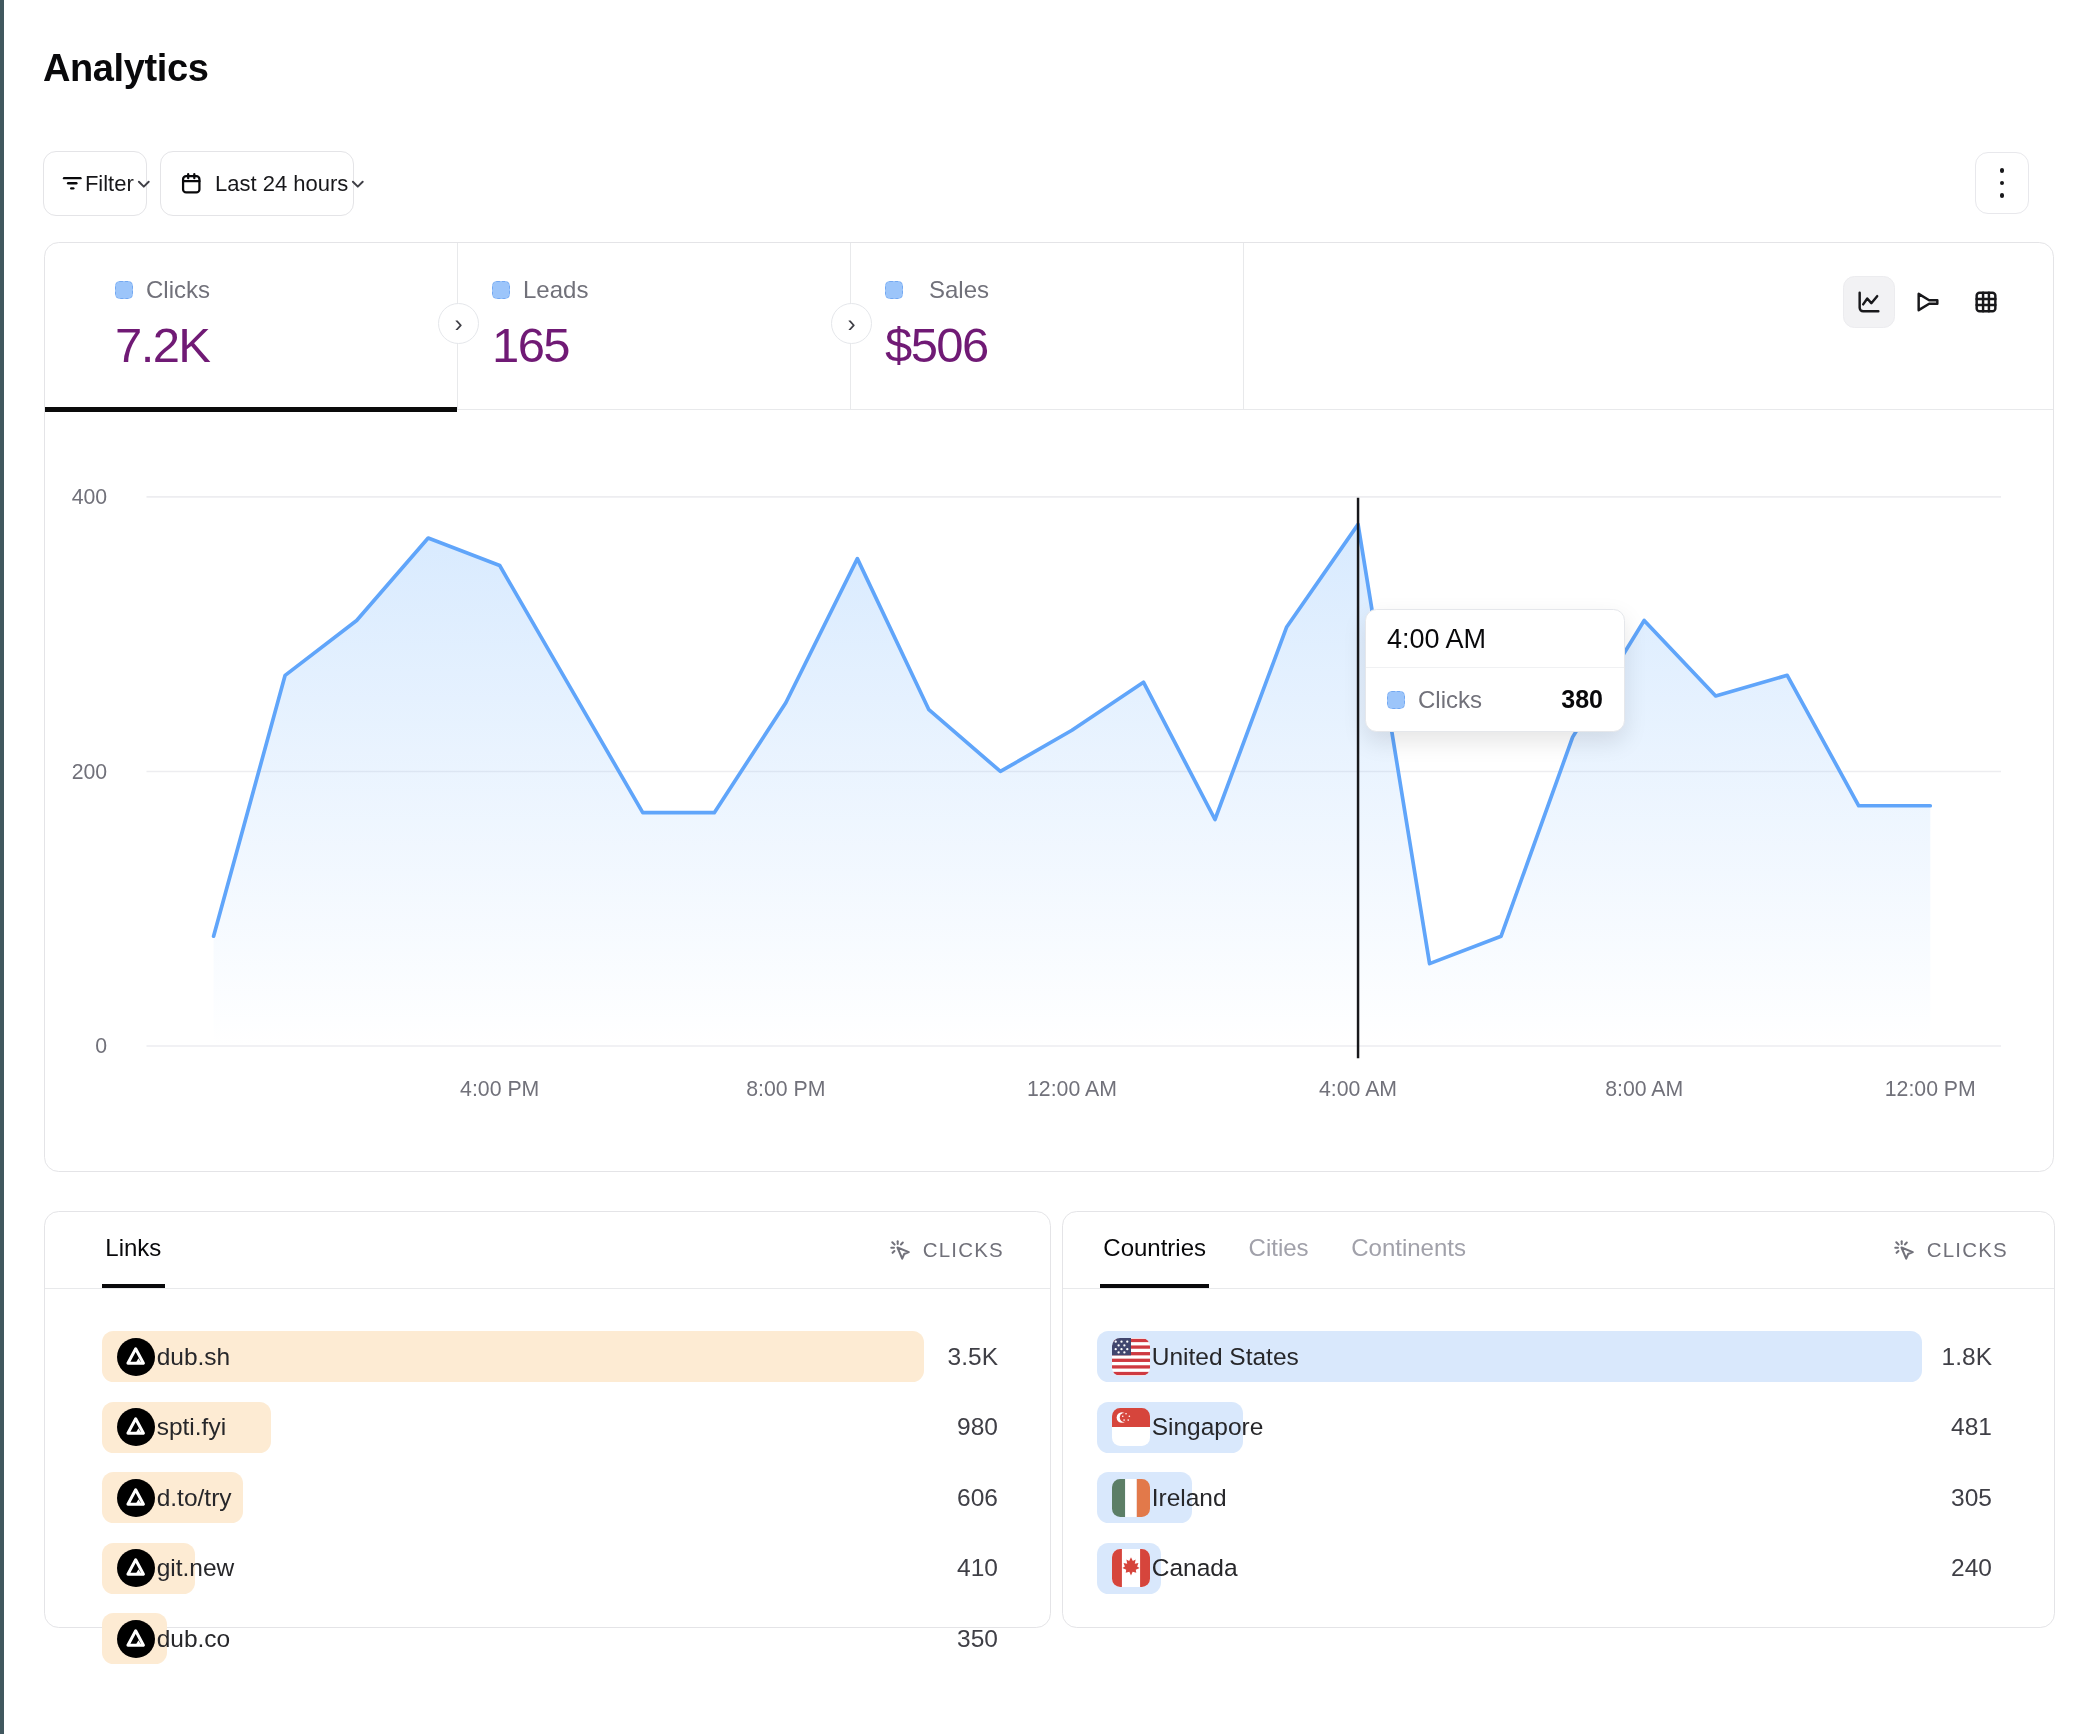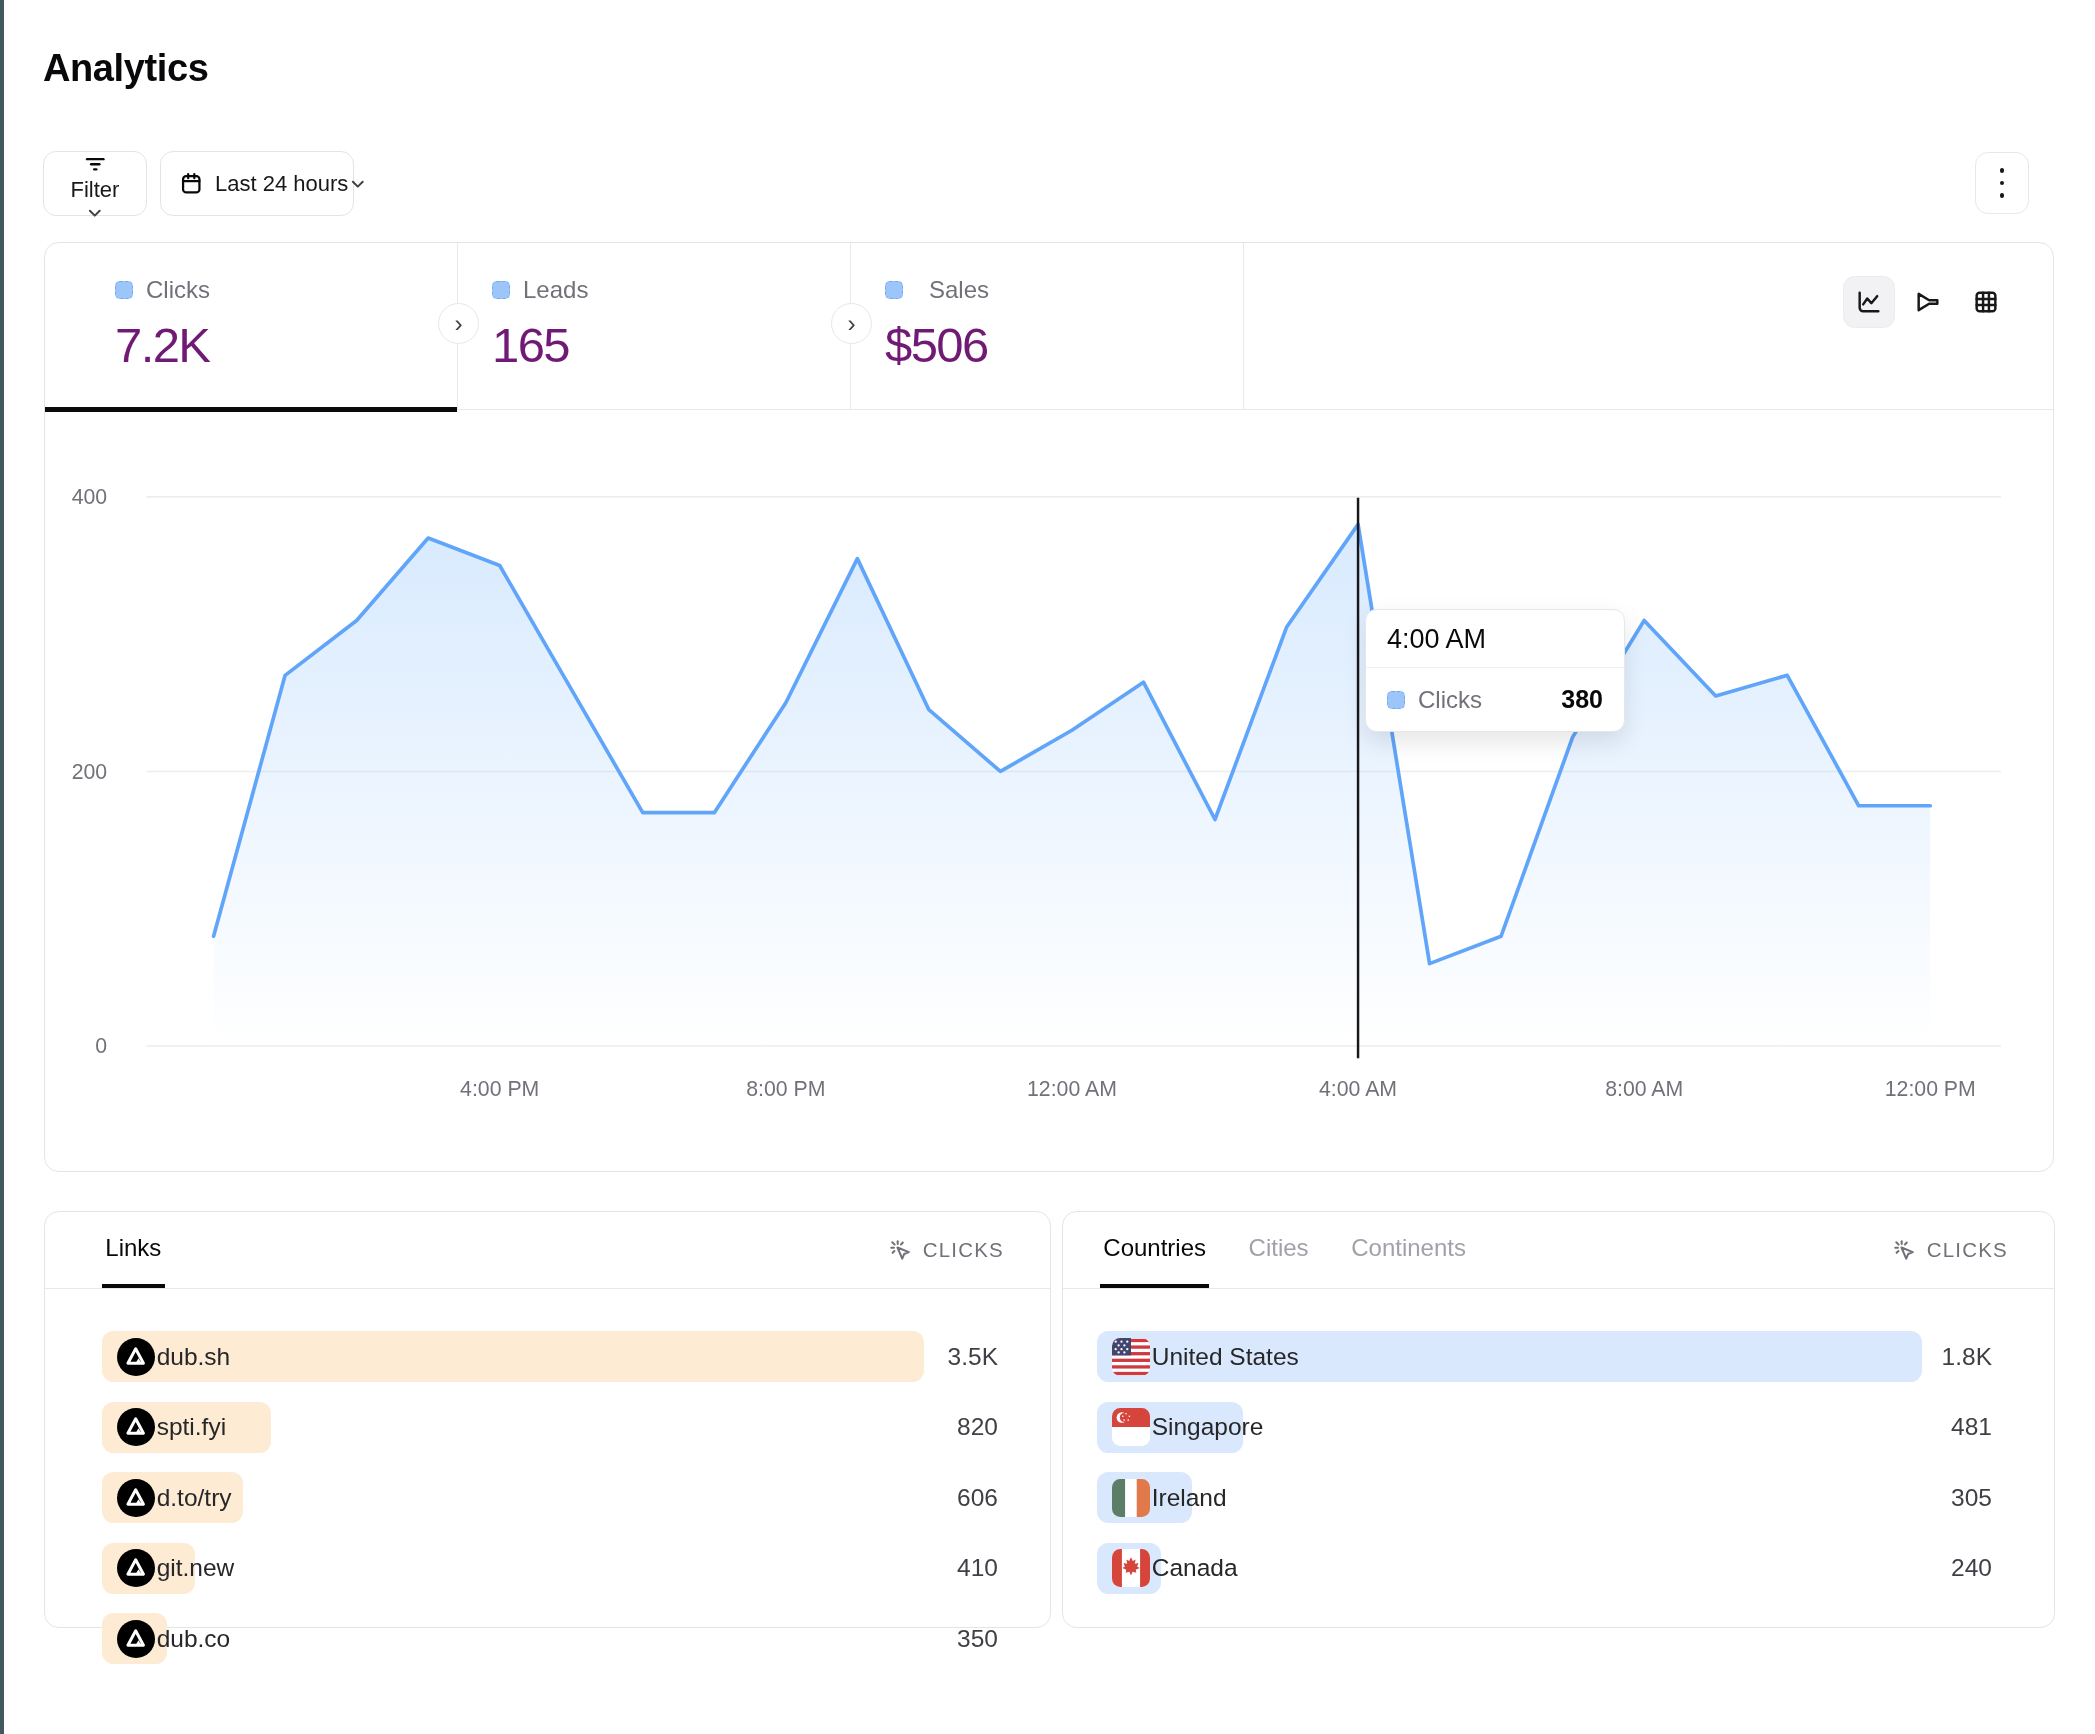--- a/index.html
+++ b/index.html
@@ -2,21 +2,21 @@
 <html style="font-size:13px"><head>
 <meta charset="utf-8">
 <style>
   * { margin:0; padding:0; box-sizing:border-box; }
   html,body { width:2096px; height:1735px; background:#ffffff; font-family:"Liberation Sans", sans-serif; color:#18181b; overflow:hidden; position:relative; }
   .edge-strip { position:absolute; left:0; top:0; width:4.1px; height:1735px; background:#41585f; }
 
   .page-title { position:absolute; left:43px; top:47px; font-size:38px; font-weight:700; color:#09090b; letter-spacing:-0.4px; }
 
   .btn { position:absolute; top:151px; height:65px; border:1.6px solid #e4e4e7; border-radius:13px; background:#fff; display:flex; align-items:center; font-size:22px; font-weight:500; color:#18181b; cursor:pointer; }
-  .filter-btn { left:43px; width:104px; padding:0 16.4px; justify-content:space-between;flex-direction:column; }
+  .filter-btn { left:43px; width:104px; padding:0 16.4px; justify-content:space-between; }
   .date-btn { left:160px; width:194px; padding:0 18px; }
   .date-btn .lbl { margin-left:11.5px; margin-right:auto; white-space:nowrap; }
   .kebab-btn { left:1975px; top:152px; width:54px; height:62px; border:1.6px solid #e8e8ec; border-radius:13px; background:#fff; position:absolute; display:flex; align-items:center; justify-content:center; flex-direction:column; gap:7.4px; cursor:pointer; }
   .kebab-btn i { width:4.9px; height:4.9px; border-radius:50%; background:#18181b; }
 
   .icon { display:inline-flex; align-items:center; justify-content:center; }
   .icon svg { display:block; }
 
   .chart-card { position:absolute; left:44px; top:242px; width:2010px; height:930px; border:1.6px solid #e4e4e7; border-radius:14.7px; background:#fff; }
   .stat-strip { position:absolute; left:0; top:0; width:100%; height:167px; border-bottom:1.6px solid #e8e9eb; }
@@ -230,21 +230,21 @@
     <div class="bar" style="width: 18.9%;"></div>
     <div class="row-content">
       <span class="row-icon">
             <svg viewBox="0 0 46 46">
               <circle cx="23" cy="23" r="23" fill="#000"></circle>
               <path d="M22.6 13 L32 30.5 H13.2 Z" fill="none" stroke="#fff" stroke-width="3.6" stroke-linejoin="round"></path>
               <path d="M26 24.5 L29.2 30 H22.8 Z" fill="#fff"></path>
             </svg>
           </span>
       <span class="row-label">spti.fyi</span>
-      <span class="row-value">820</span>
+      <span class="row-value">980</span>
     </div>
   </div>
 
   <div class="row">
     <div class="bar" style="width: 15.7%;"></div>
     <div class="row-content">
       <span class="row-icon">
             <svg viewBox="0 0 46 46">
               <circle cx="23" cy="23" r="23" fill="#000"></circle>
               <path d="M22.6 13 L32 30.5 H13.2 Z" fill="none" stroke="#fff" stroke-width="3.6" stroke-linejoin="round"></path>

